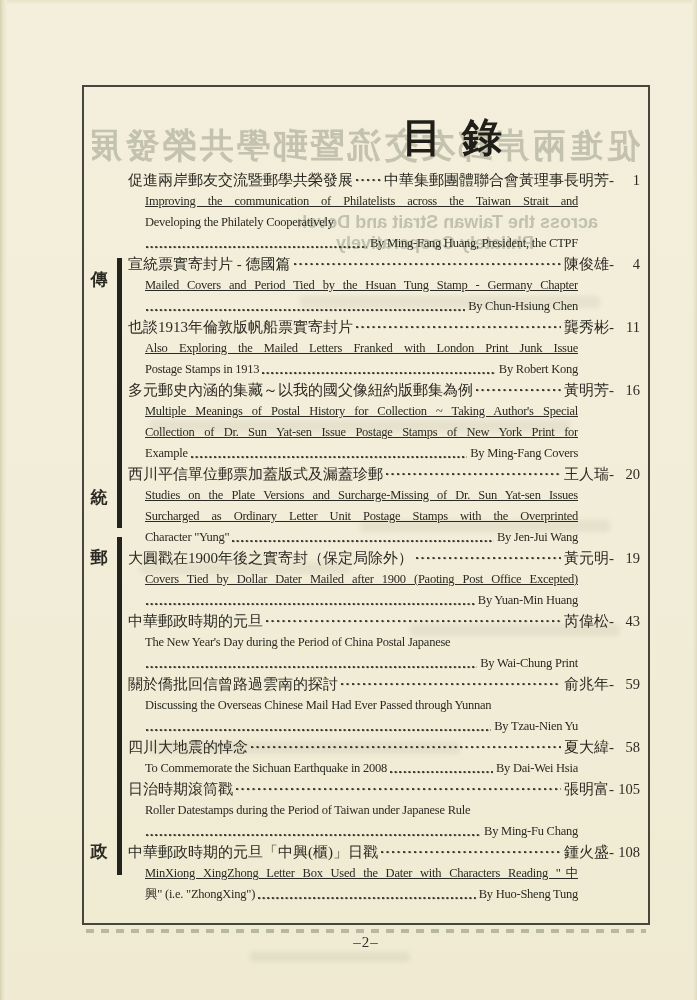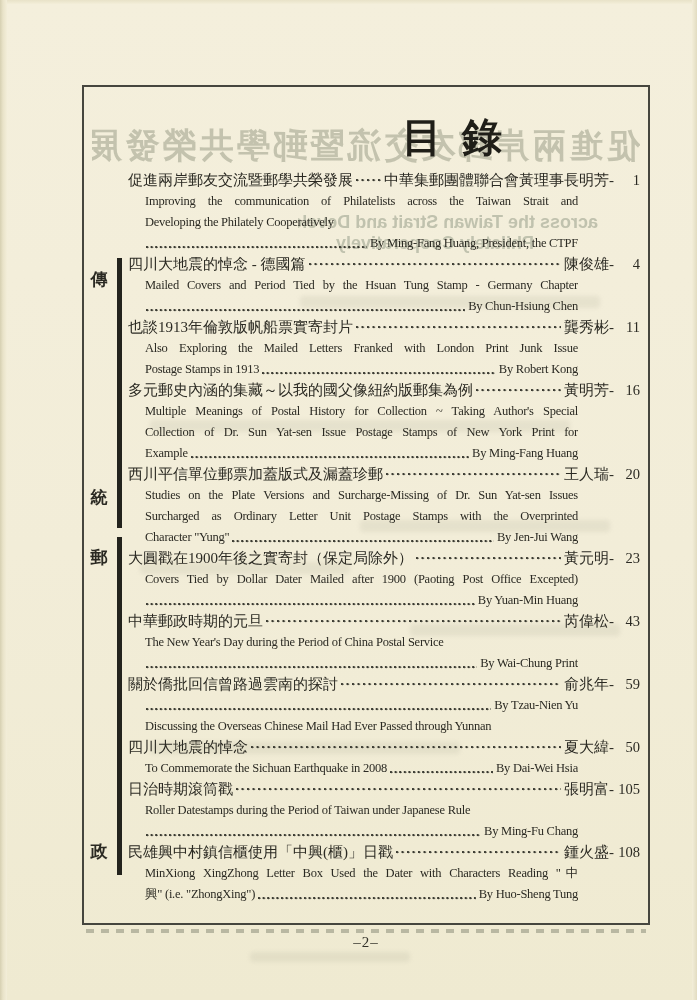--- a/index.html
+++ b/index.html
@@ -60,21 +60,21 @@
   .line{height:21px;line-height:21px;overflow:hidden;}
   .zh-line{display:flex;font-size:15px;}
   .zh-line .t,.zh-line .a{white-space:nowrap;}
   .zh-line .pg{width:26px;text-align:right;font-size:14.5px;flex:0 0 auto;}
   .lead{flex:1 1 0;min-width:8px;margin:0 3px;
     background-image:radial-gradient(circle at 1.2px 1.2px,#3a3a31 1px,rgba(0,0,0,0) 1.4px);
     background-repeat:repeat-x;}
   .lead.mid{background-size:5.5px 3px;background-position:0 9px;}
   .lead.low{background-size:4.6px 3px;background-position:0 13px;}
   .en-line{margin-left:17px;width:433px;font-size:12.5px;letter-spacing:-0.25px;}
-  .en-line.fill{text-align:justify;text-align-last:justify;}
+  .en-line.fill{text-align:justify;text-align-last:justify;text-decoration:underline;}
   .en-line.leader-by,.en-line.text-leader-by{display:flex;}
   .en-line .txt,.en-line .by{white-space:nowrap;flex:0 0 auto;}
   .en-line.leader-by .lead{margin-left:1px;}
 
   .page-footer{position:absolute;left:82px;top:934px;width:568px;z-index:3;
     text-align:center;font-size:15px;color:#33322a;letter-spacing:1px;}
 </style>
 </head>
 <body>
 
@@ -112,21 +112,21 @@
         <span class="a">中華集郵團體聯合會黃理事長明芳-</span>
         <span class="pg">1</span>
       </div>
       <div class="line en-line fill">Improving the communication of Philatelists across the Taiwan Strait and</div>
       <div class="line en-line left">Developing the Philately Cooperatively</div>
       <div class="line en-line leader-by">
         <span class="lead low"></span>
         <span class="by">By Ming-Fang Huang, President, the CTPF</span>
       </div>
       <div class="line zh-line">
-        <span class="t">四川大地震的悼念 - 德國篇</span>
+        <span class="t">宣統票實寄封片 - 德國篇</span>
         <span class="lead mid"></span>
         <span class="a">陳俊雄-</span>
         <span class="pg">4</span>
       </div>
       <div class="line en-line fill">Mailed Covers and Period Tied by the Hsuan Tung Stamp - Germany Chapter</div>
       <div class="line en-line leader-by">
         <span class="lead low"></span>
         <span class="by">By Chun-Hsiung Chen</span>
       </div>
       <div class="line zh-line">
@@ -145,92 +145,92 @@
         <span class="t">多元郵史內涵的集藏～以我的國父像紐約版郵集為例</span>
         <span class="lead mid"></span>
         <span class="a">黃明芳-</span>
         <span class="pg">16</span>
       </div>
       <div class="line en-line fill">Multiple Meanings of Postal History for Collection ~ Taking Author's Special</div>
       <div class="line en-line fill">Collection of Dr. Sun Yat-sen Issue Postage Stamps of New York Print for</div>
       <div class="line en-line text-leader-by">
         <span class="txt">Example</span>
         <span class="lead low"></span>
-        <span class="by">By Ming-Fang Huang</span>
+        <span class="by">By Ming-Fang Covers</span>
       </div>
       <div class="line zh-line">
         <span class="t">西川平信單位郵票加蓋版式及漏蓋珍郵</span>
         <span class="lead mid"></span>
         <span class="a">王人瑞-</span>
         <span class="pg">20</span>
       </div>
       <div class="line en-line fill">Studies on the Plate Versions and Surcharge-Missing of Dr. Sun Yat-sen Issues</div>
       <div class="line en-line fill">Surcharged as Ordinary Letter Unit Postage Stamps with the Overprinted</div>
       <div class="line en-line text-leader-by">
         <span class="txt">Character "Yung"</span>
         <span class="lead low"></span>
         <span class="by">By Jen-Jui Wang</span>
       </div>
       <div class="line zh-line">
         <span class="t">大圓戳在1900年後之實寄封（保定局除外）</span>
         <span class="lead mid"></span>
         <span class="a">黃元明-</span>
-        <span class="pg">23</span>
+        <span class="pg">19</span>
       </div>
       <div class="line en-line fill">Covers Tied by Dollar Dater Mailed after 1900 (Paoting Post Office Excepted)</div>
       <div class="line en-line leader-by">
         <span class="lead low"></span>
         <span class="by">By Yuan-Min Huang</span>
       </div>
       <div class="line zh-line">
         <span class="t">中華郵政時期的元旦</span>
         <span class="lead mid"></span>
         <span class="a">芮偉松-</span>
         <span class="pg">43</span>
       </div>
-      <div class="line en-line left">The New Year's Day during the Period of China Postal Service</div>
+      <div class="line en-line left">The New Year's Day during the Period of China Postal Japanese</div>
       <div class="line en-line leader-by">
         <span class="lead low"></span>
         <span class="by">By Wai-Chung Print</span>
       </div>
       <div class="line zh-line">
         <span class="t">關於僑批回信曾路過雲南的探討</span>
         <span class="lead mid"></span>
         <span class="a">俞兆年-</span>
         <span class="pg">59</span>
       </div>
+      <div class="line en-line left">Discussing the Overseas Chinese Mail Had Ever Passed through Yunnan</div>
       <div class="line en-line leader-by">
         <span class="lead low"></span>
         <span class="by">By Tzau-Nien Yu</span>
       </div>
-      <div class="line en-line left">Discussing the Overseas Chinese Mail Had Ever Passed through Yunnan</div>
       <div class="line zh-line">
         <span class="t">四川大地震的悼念</span>
         <span class="lead mid"></span>
         <span class="a">夏大緯-</span>
-        <span class="pg">50</span>
+        <span class="pg">58</span>
       </div>
       <div class="line en-line text-leader-by">
         <span class="txt">To Commemorate the Sichuan Earthquake in 2008</span>
         <span class="lead low"></span>
         <span class="by">By Dai-Wei Hsia</span>
       </div>
       <div class="line zh-line">
         <span class="t">日治時期滾筒戳</span>
         <span class="lead mid"></span>
         <span class="a">張明富-</span>
         <span class="pg">105</span>
       </div>
       <div class="line en-line left">Roller Datestamps during the Period of Taiwan under Japanese Rule</div>
       <div class="line en-line leader-by">
         <span class="lead low"></span>
         <span class="by">By Ming-Fu Chang</span>
       </div>
       <div class="line zh-line">
-        <span class="t">民雄興中村鎮信櫃使用「中興(櫃)」日戳</span>
+        <span class="t">中華郵政時期的元旦「中興(櫃)」日戳</span>
         <span class="lead mid"></span>
         <span class="a">鍾火盛-</span>
         <span class="pg">108</span>
       </div>
       <div class="line en-line fill">MinXiong XingZhong Letter Box Used the Dater with Characters Reading "中</div>
       <div class="line en-line text-leader-by">
         <span class="txt">興" (i.e. "ZhongXing")</span>
         <span class="lead low"></span>
         <span class="by">By Huo-Sheng Tung</span>
       </div>

